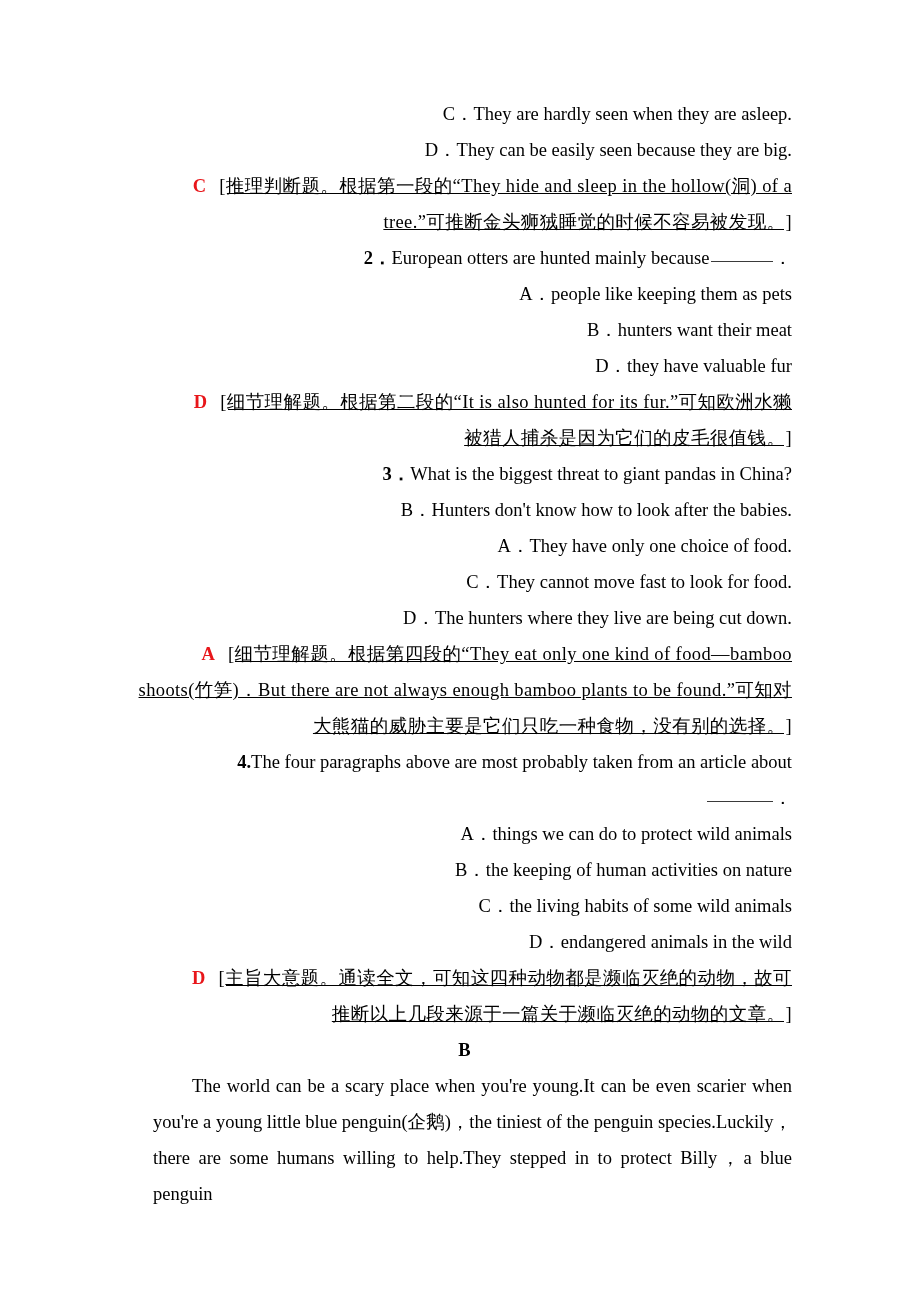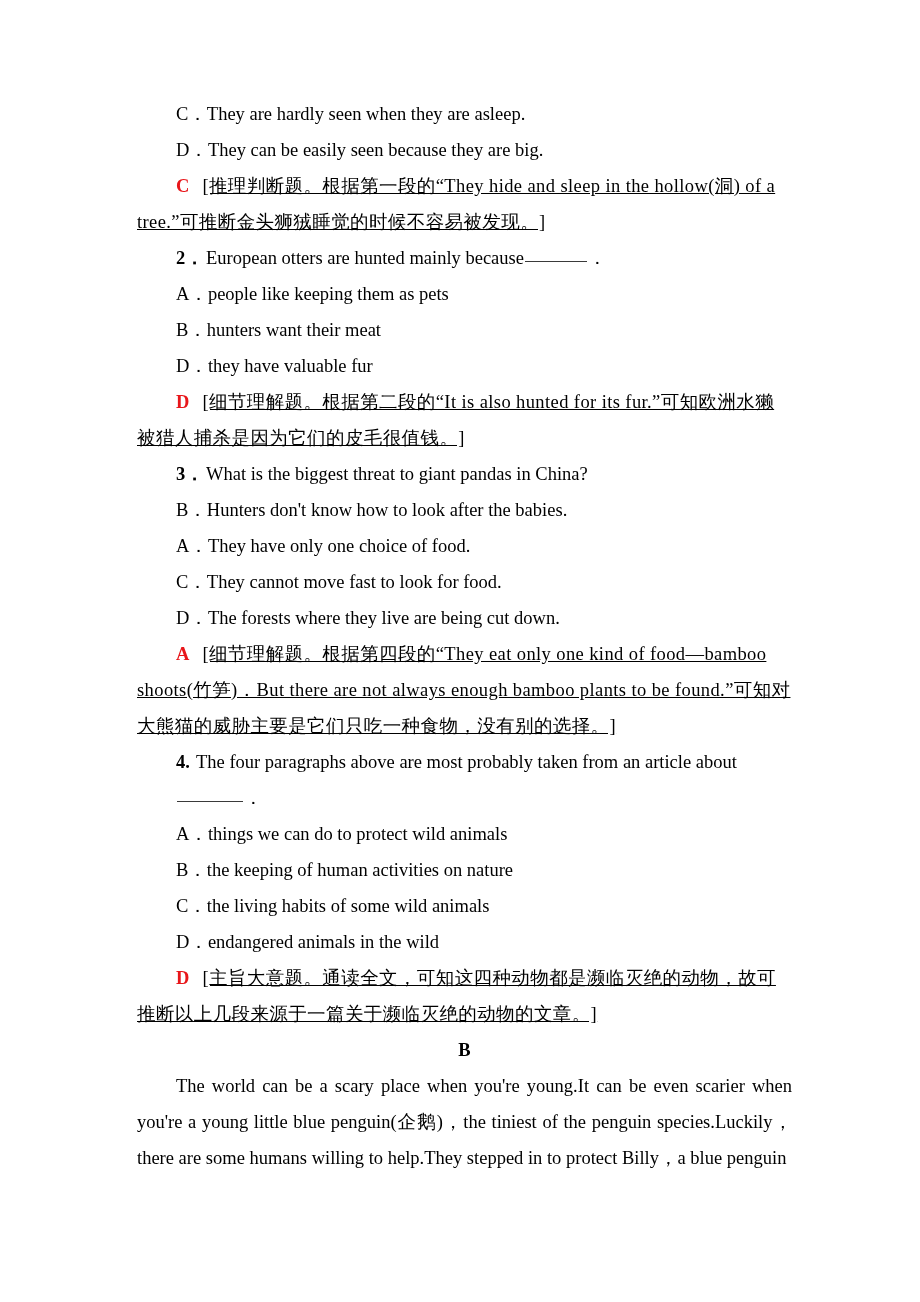--- a/index.html
+++ b/index.html
@@ -37,21 +37,21 @@
   
   .opt,
   .qline,
   .expl,
   .para,
   .sect {
     font-size: 18.5px;
     line-height: 36px;
     margin: 0;
     color: #000;
-    text-align: left;
+    text-align: right;
   }
 
   
   .opt,
   .qline {
     text-indent: 0;
     padding-left: 39px;
   }
 
   .opt .lbl {
@@ -81,20 +81,21 @@
     font-family: "Liberation Serif", "DejaVu Serif", serif;
     letter-spacing: 0.4px;
     text-decoration: underline;
   }
 
   
   .para {
     text-indent: 39px;
     text-align: justify;
     text-justify: inter-word;
+    margin-left: 16px;
   }
 
   
   .sect {
     text-align: center;
     font-weight: bold;
     padding-left: 0;
     text-indent: 0;
   }
 
@@ -122,21 +123,21 @@
       <p class="expl"><span class="ans">C</span><span class="cn">[推理判断题。根据第一段的“They hide and sleep in the hollow(洞) of a tree.”可推断金头狮狨睡觉的时候不容易被发现。]</span></p>
       <p class="qline"><span class="num">2．</span><span>European otters are hunted mainly because</span><span class="blank"></span><span>．</span></p>
       <p class="opt"><span class="lbl">A．</span><span>people like keeping them as pets</span></p>
       <p class="opt"><span class="lbl">B．</span><span>hunters want their meat</span></p>
       <p class="opt"><span class="lbl">D．</span><span>they have valuable fur</span></p>
       <p class="expl"><span class="ans">D</span><span class="cn">[细节理解题。根据第二段的“It is also hunted for its fur.”可知欧洲水獭被猎人捕杀是因为它们的皮毛很值钱。]</span></p>
       <p class="qline"><span class="num">3．</span><span>What is the biggest threat to giant pandas in China?</span></p>
       <p class="opt"><span class="lbl">B．</span><span>Hunters don't know how to look after the babies.</span></p>
       <p class="opt"><span class="lbl">A．</span><span>They have only one choice of food.</span></p>
       <p class="opt"><span class="lbl">C．</span><span>They cannot move fast to look for food.</span></p>
-      <p class="opt"><span class="lbl">D．</span><span>The forests where they live are being cut down.</span></p>
+      <p class="opt"><span class="lbl">D．</span><span>The hunters where they live are being cut down.</span></p>
       <p class="expl"><span class="ans">A</span><span class="cn">[细节理解题。根据第四段的“They eat only one kind of food—bamboo shoots(竹笋)．But there are not always enough bamboo plants to be found.”可知对大熊猫的威胁主要是它们只吃一种食物，没有别的选择。]</span></p>
       <p class="qline tight"><span class="num">4.</span><span>The four paragraphs above are most probably taken from an article about</span><span class="blank q4blank"></span><span>．</span></p>
       <p class="opt"><span class="lbl">A．</span><span>things we can do to protect wild animals</span></p>
       <p class="opt"><span class="lbl">B．</span><span>the keeping of human activities on nature</span></p>
       <p class="opt"><span class="lbl">C．</span><span>the living habits of some wild animals</span></p>
       <p class="opt"><span class="lbl">D．</span><span>endangered animals in the wild</span></p>
       <p class="expl"><span class="ans">D</span><span class="cn">[主旨大意题。通读全文，可知这四种动物都是濒临灭绝的动物，故可推断以上几段来源于一篇关于濒临灭绝的动物的文章。]</span></p>
       <p class="sect">B</p>
       <p class="para">The world can be a scary place when you're young.It can be even scarier when you're a young little blue penguin(企鹅)，the tiniest of the penguin species.Luckily，there are some humans willing to help.They stepped in to protect Billy，a blue penguin</p>
     </div>

